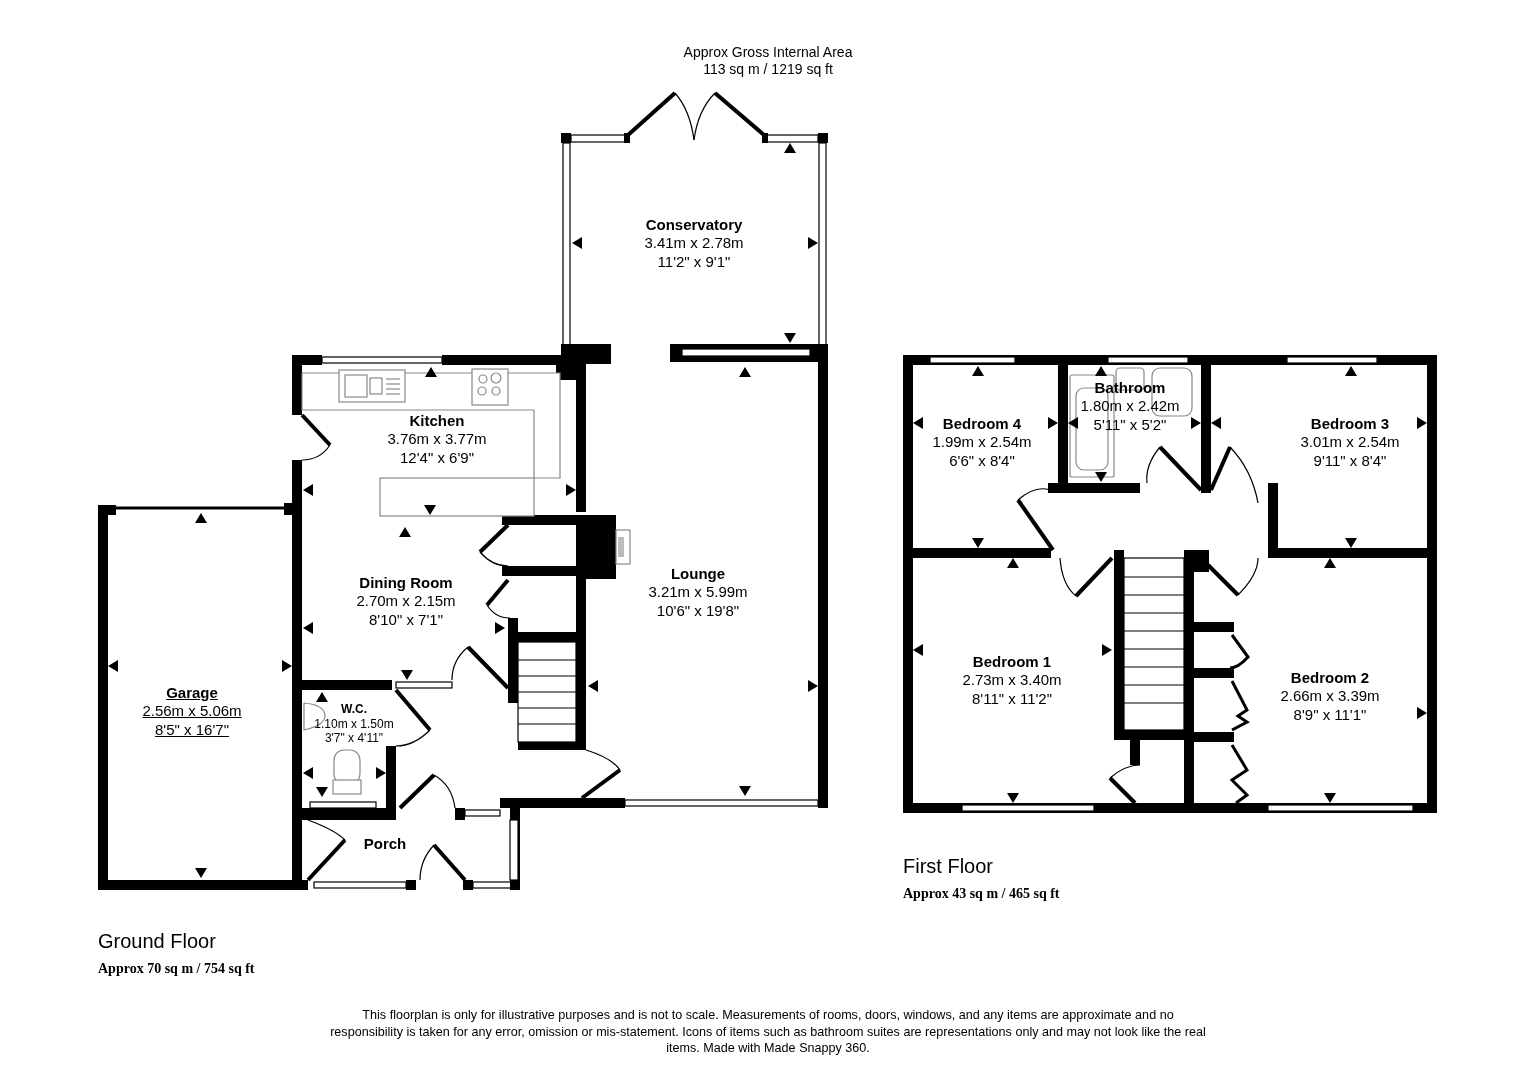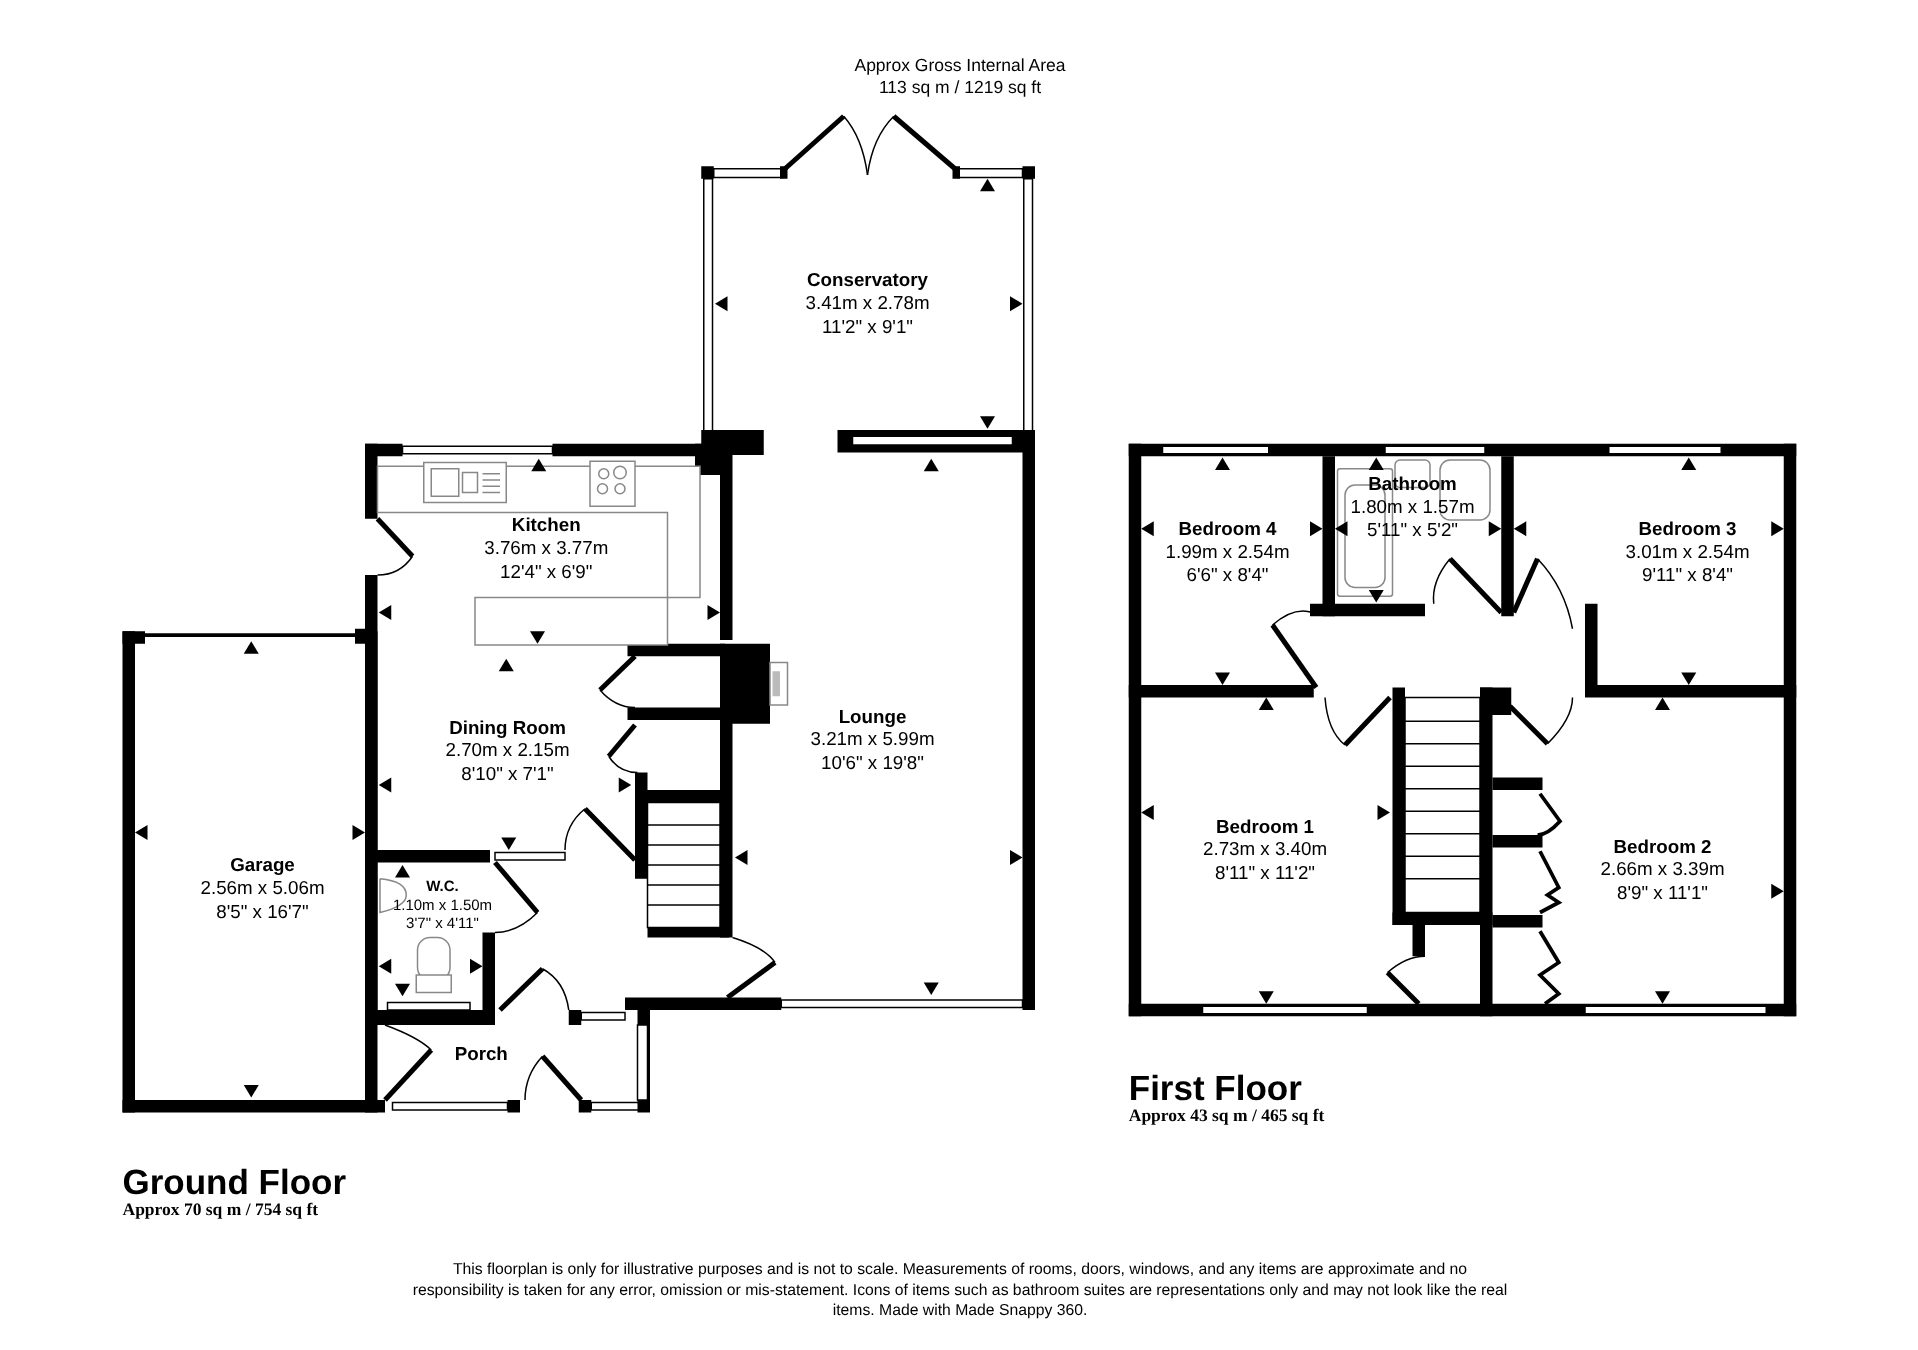--- a/index.html
+++ b/index.html
@@ -7,21 +7,21 @@
   svg{position:absolute;left:0;top:0;}
   .wall{fill:#000;}
   .line{stroke:#000;fill:none;}
   .thinline{stroke:#000;stroke-width:1.2;fill:none;}
   .win{fill:#fff;stroke:#000;stroke-width:1.2;}
   .fixture{fill:#fff;stroke:#888;stroke-width:1.2;}
   .txt{position:absolute;text-align:center;white-space:nowrap;line-height:1.22;}
   .rname{font-weight:bold;font-size:15px;}
   .rdim{font-size:15px;}
   .hdr{position:absolute;text-align:center;font-weight:normal;font-size:14px;line-height:1.2;}
-  .floorlabel{position:absolute;font-size:28px;font-weight:bold;}
+  .floorlabel{position:absolute;font-size:20px;}
   .floorarea{position:absolute;font-size:14px;font-weight:bold;font-family:Liberation Serif, serif;}
   .disclaimer{position:absolute;left:330px;top:1007px;width:876px;text-align:center;font-size:12.6px;line-height:1.32;}
 </style>
 </head>
 <body>
 
 <svg width="1534" height="1080" viewBox="0 0 1534 1080">
 
   <g>
 
@@ -277,42 +277,42 @@
 <div class="txt" style="left:306px;top:574px;width:200px;">
   <div class="rname">Dining Room</div>
   <div class="rdim">2.70m x 2.15m</div>
   <div class="rdim">8'10" x 7'1"</div>
 </div>
 <div class="txt" style="left:598px;top:565px;width:200px;">
   <div class="rname">Lounge</div>
   <div class="rdim">3.21m x 5.99m</div>
   <div class="rdim">10'6" x 19'8"</div>
 </div>
-<div class="txt" style="left:110px;top:684px;width:200px;">
+<div class="txt" style="left:92px;top:684px;width:200px;text-decoration:underline;">
   <div class="rname">Garage</div>
   <div class="rdim">2.56m x 5.06m</div>
   <div class="rdim">8'5" x 16'7"</div>
 </div>
 <div class="txt" style="left:294px;top:702px;width:120px;">
   <div class="rname" style="font-size:12px;">W.C.</div>
   <div class="rdim" style="font-size:12px;">1.10m x 1.50m</div>
   <div class="rdim" style="font-size:12px;">3'7" x 4'11"</div>
 </div>
 <div class="txt" style="left:340px;top:835px;width:90px;">
   <div class="rname">Porch</div>
 </div>
 
 <div class="txt" style="left:907px;top:415px;width:150px;">
   <div class="rname">Bedroom 4</div>
   <div class="rdim">1.99m x 2.54m</div>
   <div class="rdim">6'6" x 8'4"</div>
 </div>
 <div class="txt" style="left:1060px;top:379px;width:140px;">
   <div class="rname">Bathroom</div>
-  <div class="rdim">1.80m x 1.57m</div>
+  <div class="rdim">1.80m x 2.42m</div>
   <div class="rdim">5'11" x 5'2"</div>
 </div>
 <div class="txt" style="left:1250px;top:415px;width:200px;">
   <div class="rname">Bedroom 3</div>
   <div class="rdim">3.01m x 2.54m</div>
   <div class="rdim">9'11" x 8'4"</div>
 </div>
 <div class="txt" style="left:912px;top:653px;width:200px;">
   <div class="rname">Bedroom 1</div>
   <div class="rdim">2.73m x 3.40m</div>

